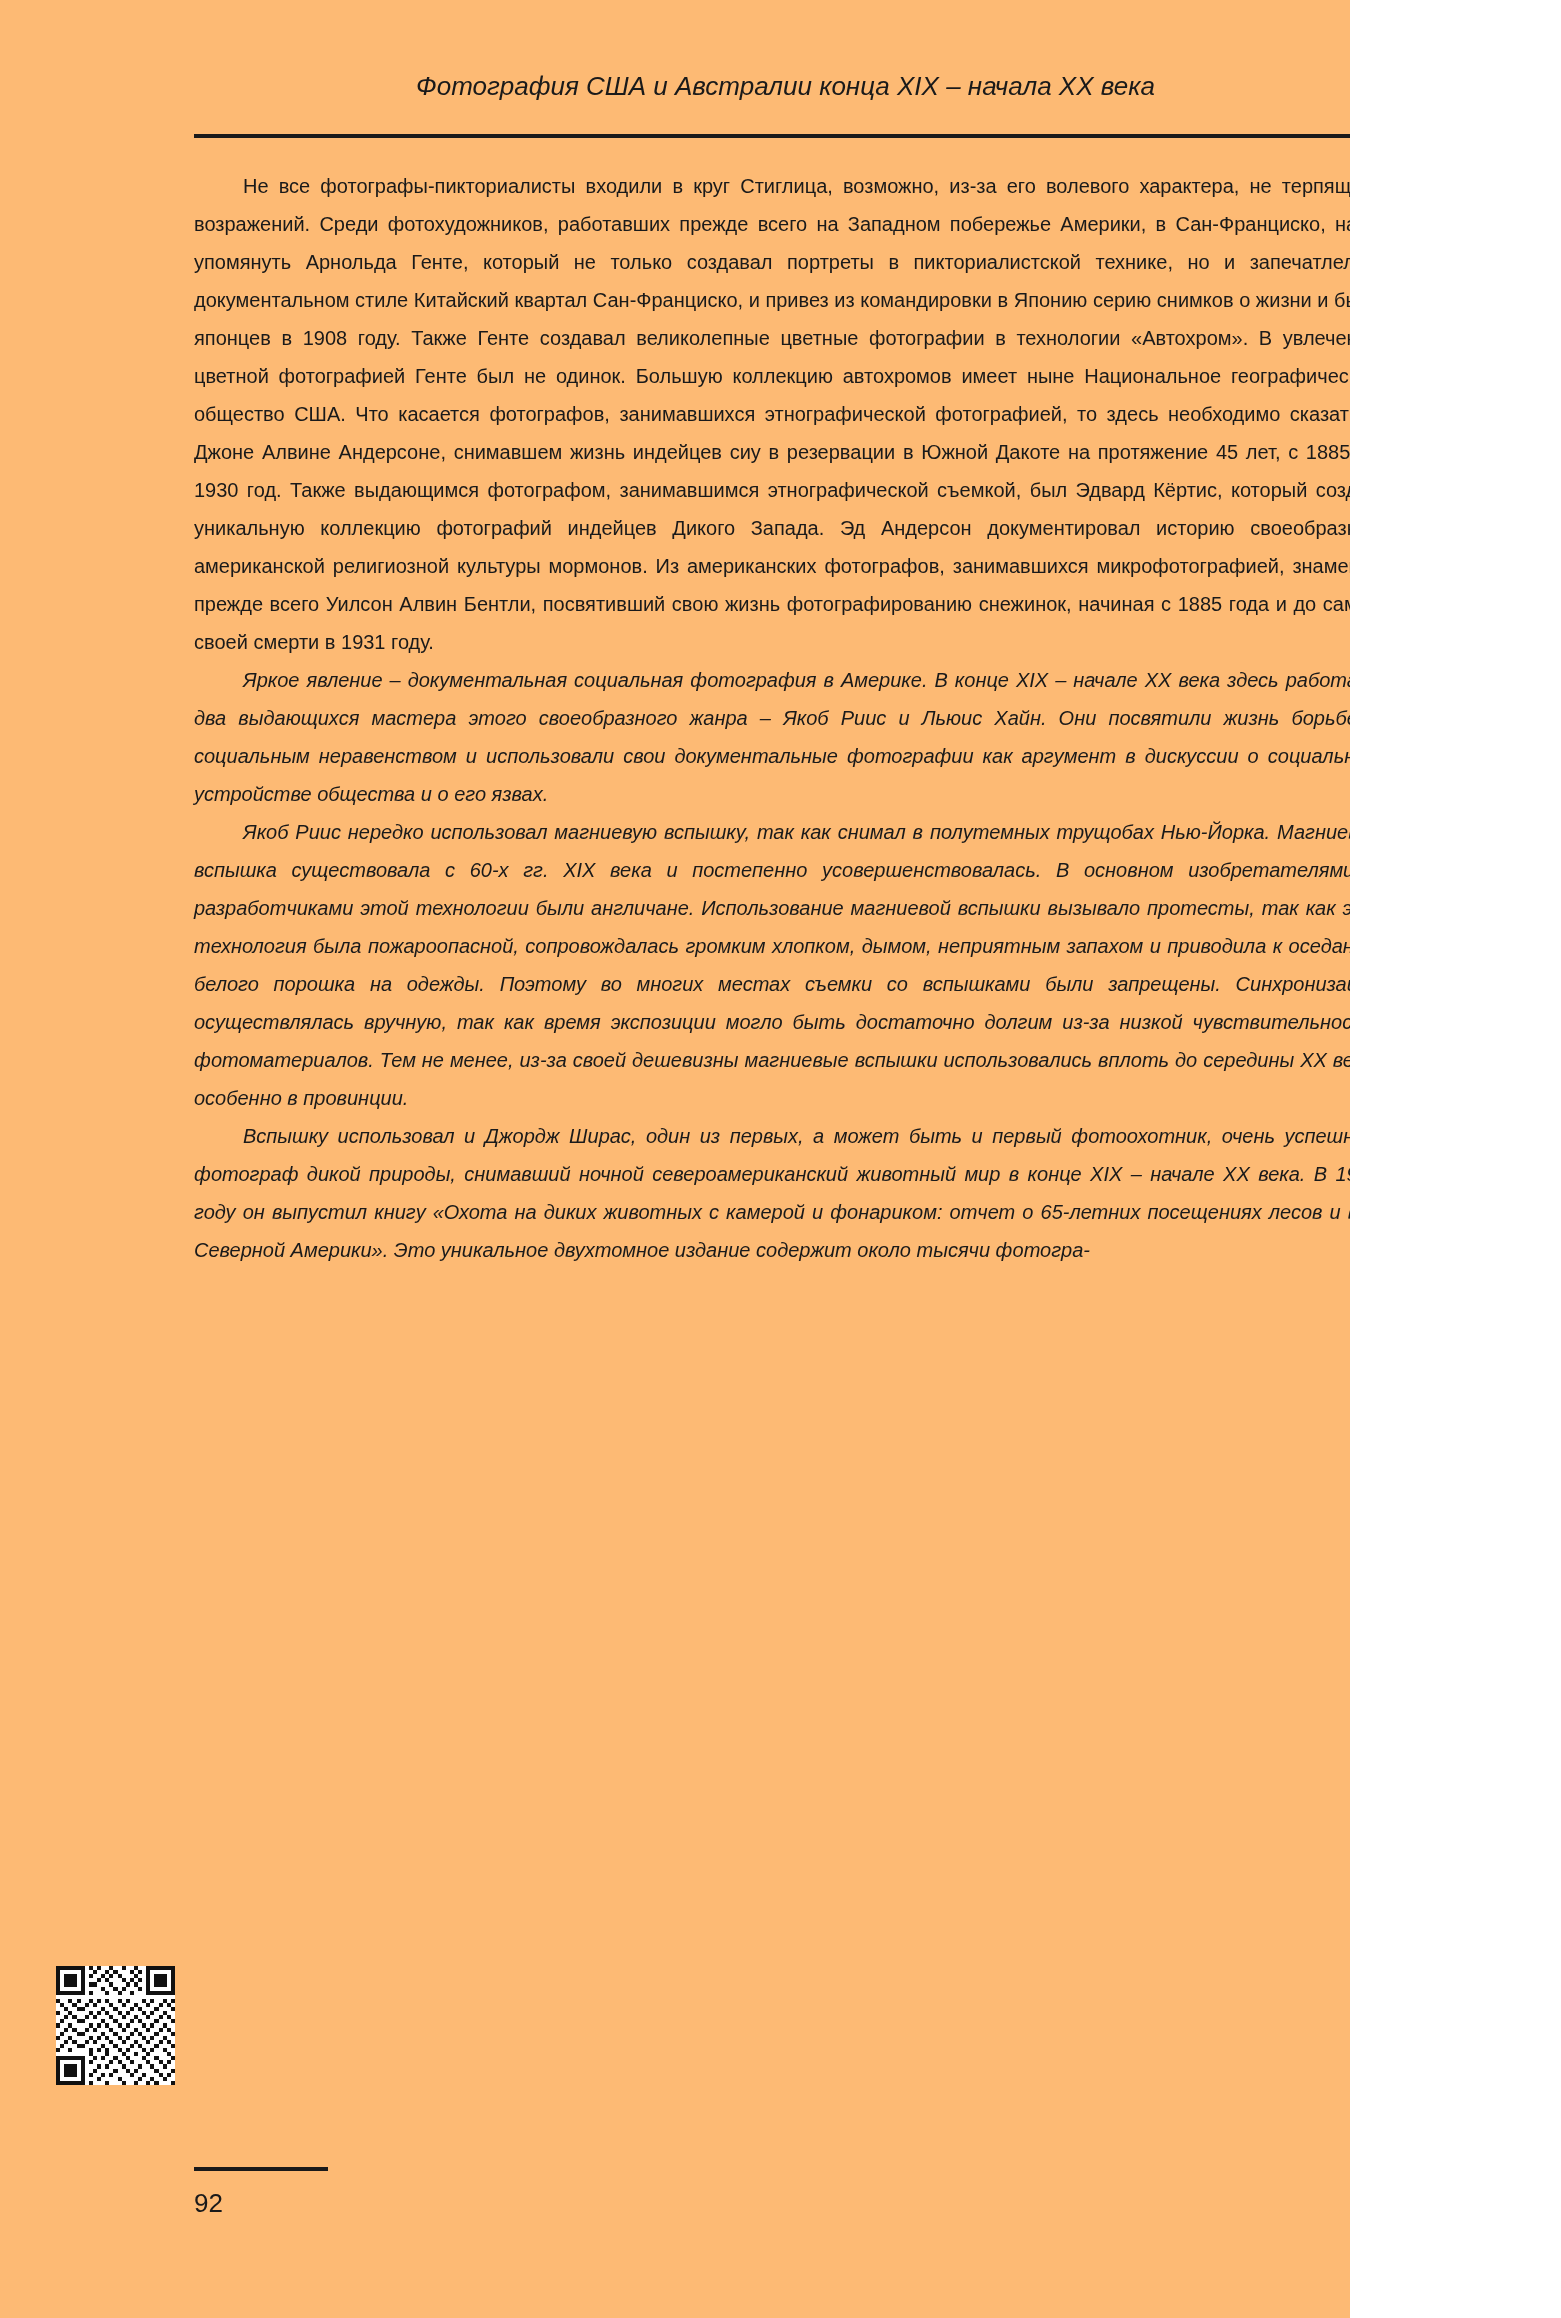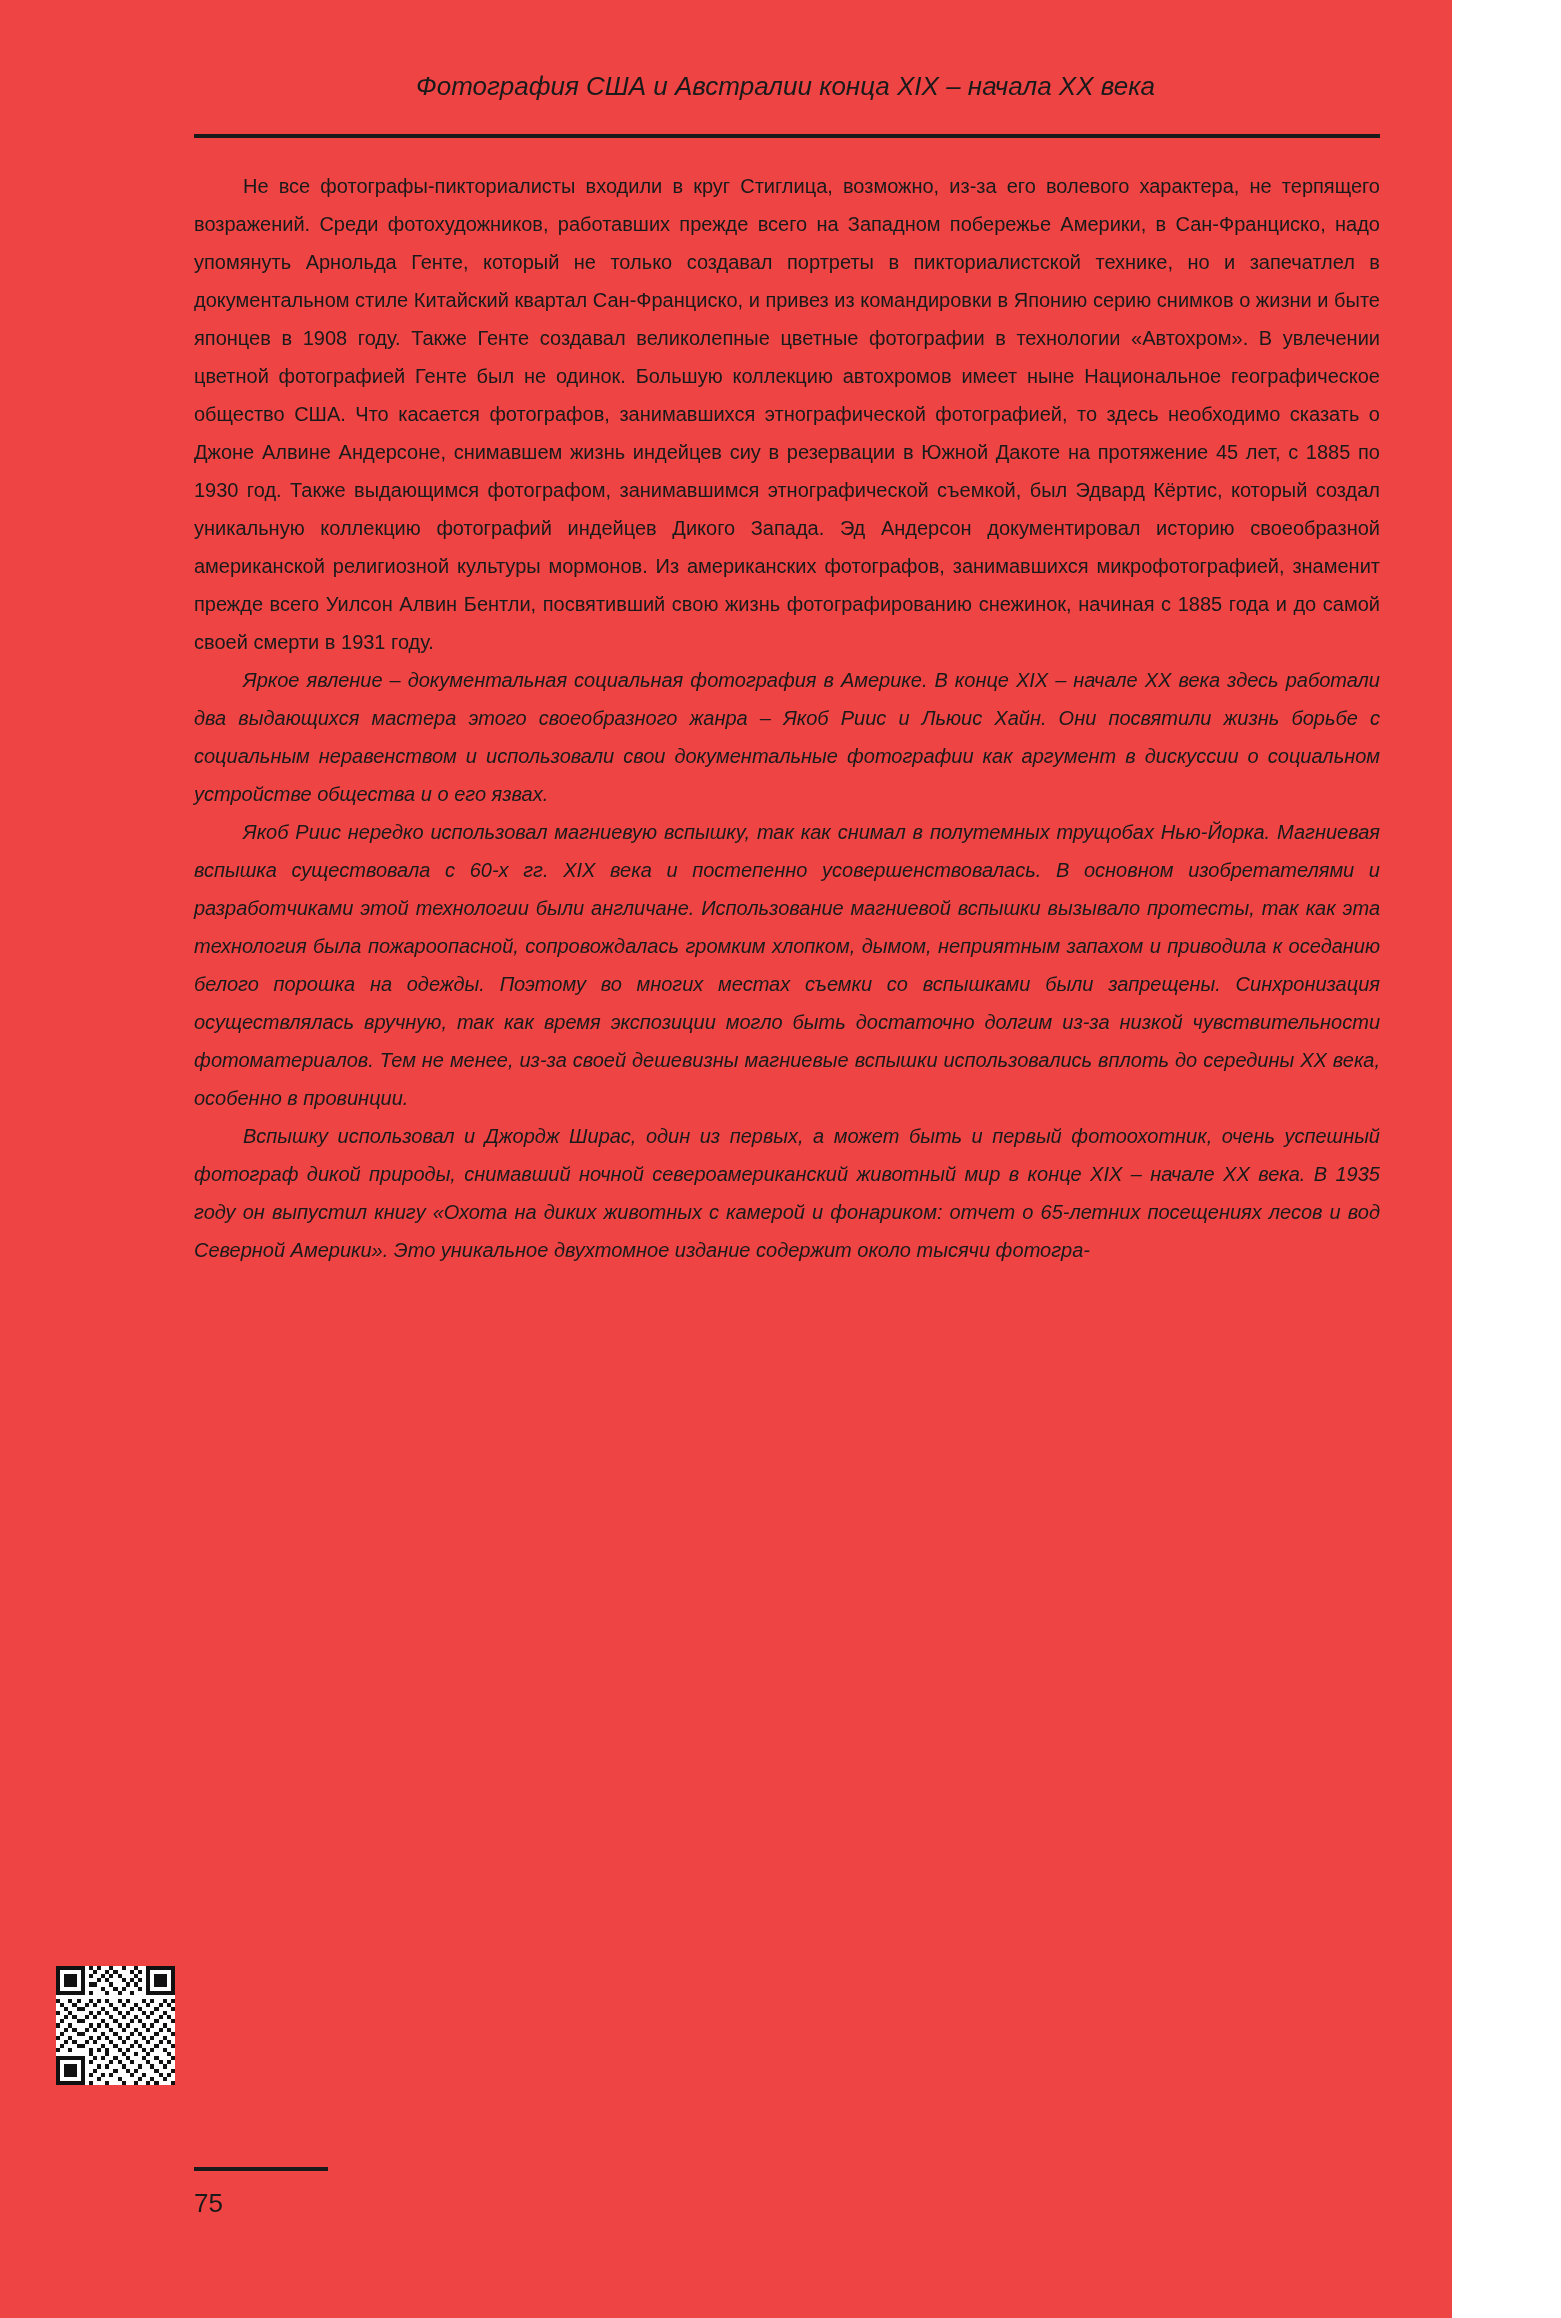--- a/index.html
+++ b/index.html
@@ -6,23 +6,23 @@
     margin: 0;
     padding: 0;
     background: #ffffff;
   }
   body {
     font-family: "Liberation Sans", sans-serif;
     color: #1a1a1a;
   }
   .page {
     position: relative;
-    width: 1452px;
+    width: 1350px;
     height: 2319px;
-    background: #ef4444;
+    background: #fdba74;
     box-sizing: border-box;
     overflow: hidden;
   }
   .header {
     position: absolute;
     left: 194px;
     top: 70px;
     width: 1183px;
     font-style: italic;
     font-size: 26px;
@@ -328,16 +328,16 @@
           <rect x="16" y="28" width="1" height="1"></rect>
           <rect x="19" y="28" width="1" height="1"></rect>
           <rect x="22" y="28" width="1" height="1"></rect>
           <rect x="24" y="28" width="1" height="1"></rect>
           <rect x="28" y="28" width="1" height="1"></rect>
       </g>
     </svg>
   </div>
 
   <div class="footer-rule"></div>
-  <div class="page-number">75</div>
+  <div class="page-number">92</div>
 
 </div>
 
 
 </body></html>

